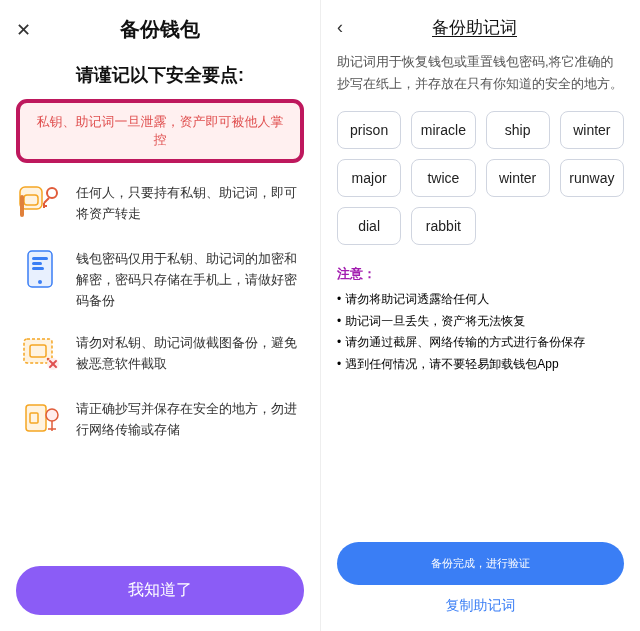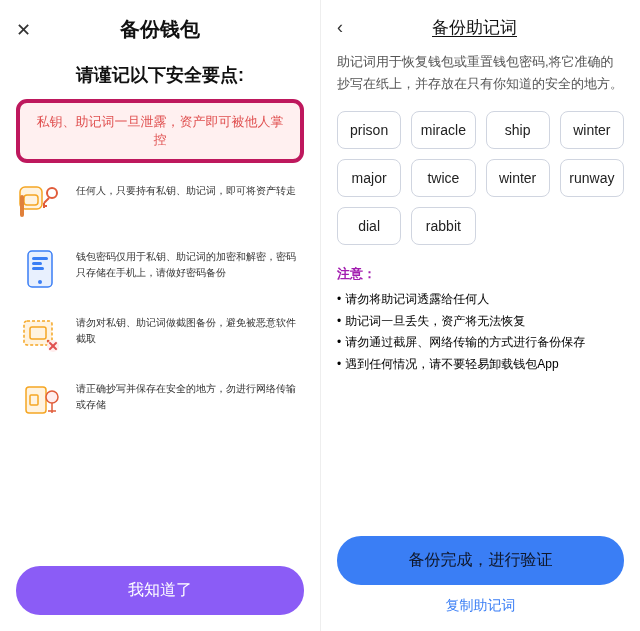--- a/index.html
+++ b/index.html
@@ -86,21 +86,21 @@
       align-items: center;
       justify-content: center;
     }
 
     .security-icon svg {
       width: 44px;
       height: 44px;
     }
 
     .security-text {
-      font-size: 10px;
+      font-size: 13px;
       color: #333;
       line-height: 1.6;
       padding-top: 4px;
     }
 
     .left-footer {
       padding: 16px;
     }
 
     .left-btn {
@@ -202,25 +202,25 @@
     }
 
     .right-footer {
       padding: 12px 16px 8px;
       margin-top: auto;
     }
 
     .verify-btn {
       width: 100%;
       background: #3a7ef5;
-      color: #0f172a;
+      color: #ffffff;
       border: none;
       border-radius: 24px;
       padding: 14px;
-      font-size: 16px;
+      font-size: 11px;
       font-weight: 500;
       cursor: pointer;
       text-align: center;
       margin-bottom: 12px;
     }
 
     .copy-link {
       text-align: center;
       font-size: 14px;
       color: #3a7ef5;

